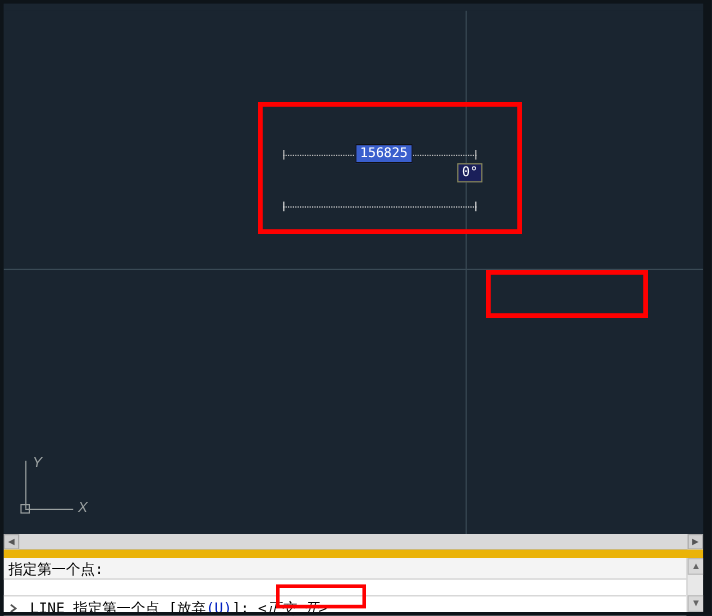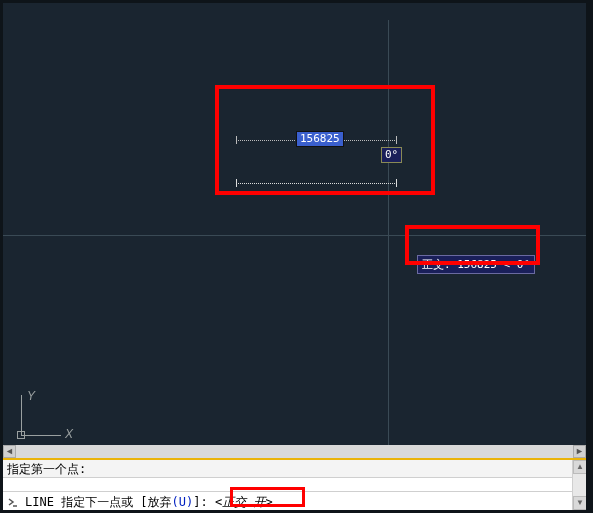--- a/index.html
+++ b/index.html
@@ -1,20 +1,20 @@
 <!DOCTYPE html>
 <html><head>
 <meta charset="utf-8">
 <style>
   * { box-sizing: border-box; margin: 0; padding: 0; }
   html, body { width: 593px; height: 513px; overflow: hidden; font-family: "Microsoft YaHei", Arial, sans-serif; }
   body { background: #1a2530; position: relative; }
 
   .canvas {
-    position: absolute; left: 3px; top: 20px; width: 583px; height: 442px;
+    position: absolute; left: 3px; top: 9px; width: 583px; height: 442px;
     background: #1a2530;
     text-align: right;
   }
   
   .axis-v { position: absolute; left: 385px; top: 0; width: 1px; height: 100%; background: #3a4a55; }
   .axis-h { position: absolute; left: 0; top: 215px; width: 100%; height: 1px; background: #3a4a55; }
 
   
   .hl { position: absolute; border: 4px solid #ff0000; }
   .hl1 { left: 215px; top: 85px; width: 220px; height: 110px; }
@@ -65,21 +65,21 @@
     background: #d9d9d9;
   }
   .hscroll .arrow { position:absolute; top:0; width:13px; height:13px; background:#d0d0d0; border:1px solid #aaa; font-size:9px; line-height:11px; text-align:center; color:#555;}
   .hscroll .la { left:0; }
   .hscroll .ra { right:0; }
   .pickbox { position:absolute; left:1px; top:0; width:11px; height:11px; border:1px solid #888; background:#e5e5e5; }
 
   
   .cmdwin {
     position: absolute; left: 3px; top: 458px; width: 583px; height: 52px;
-    background: #fff; border-top: 2px solid #eab308;
+    background: #fff; border-top: 7px solid #eab308;
   }
   .cmd-hist {
     position: absolute; left: 0; top: 0; width: 100%; height: 18px;
     background: #f4f4f4; color: #000; font-size: 12px;
     font-family: "SimSun","Microsoft YaHei",monospace;
     padding: 1px 4px; border-bottom: 1px solid #cfcfcf;
   }
   .cmd-scroll {
     position: absolute; right: 0; top: 0; width: 14px; height: 100%;
     background: #e8e8e8; border-left: 1px solid #cfcfcf;
@@ -120,21 +120,20 @@
     <div class="dim-tick-l1"></div>
     <div class="dim-tick-r1"></div>
     <div class="dim-line-bot"></div>
     <div class="dim-tick-l2"></div>
     <div class="dim-tick-r2"></div>
 
     <div class="len-box">156825</div>
     <div class="ang-box">0°</div>
   </div>
 
-  <div class="ortho-tip">正交: 156825 &lt; 0°</div>
 
   <div class="ucs">
     <div class="yaxis"></div>
     <div class="xaxis"></div>
     <div class="box"></div>
     <div class="ylab">Y</div>
     <div class="xlab">X</div>
   </div>
 </div>
 
@@ -150,21 +149,21 @@
     <div class="sbtn up">▲</div>
     <div class="sbtn dn">▼</div>
   </div>
   <div class="cmd-line">
     <span class="cmd-ico">
       <svg width="14" height="14" viewBox="0 0 14 14">
           <polyline points="3,4 7,7 3,10" fill="none" stroke="#555" stroke-width="1.5"></polyline>
           <line x1="7" y1="11" x2="11" y2="11" stroke="#555" stroke-width="1.5"></line>
         </svg>
     </span>
-    <span class="cmd-prompt"><span>LINE</span><span> 指定下一点或 [</span><span>放弃</span><span class="cmd-key">(U)</span><span>]: </span></span>
+    <span class="cmd-prompt"><span>LINE</span><span> 指定第一个点 [</span><span>放弃</span><span class="cmd-key">(U)</span><span>]: </span></span>
       <span class="cmd-event">&lt;正交 开&gt;</span>
   </div>
 </div>
 
 <div class="hl hl1" title="dynamic-input-highlight"></div>
 <div class="hl hl2" title="ortho-tooltip-highlight"></div>
 <div class="hl hl3" title="ortho-event-highlight"></div>
 
 <div class="gutter-r"></div>
 <div class="gutter-b"></div>

